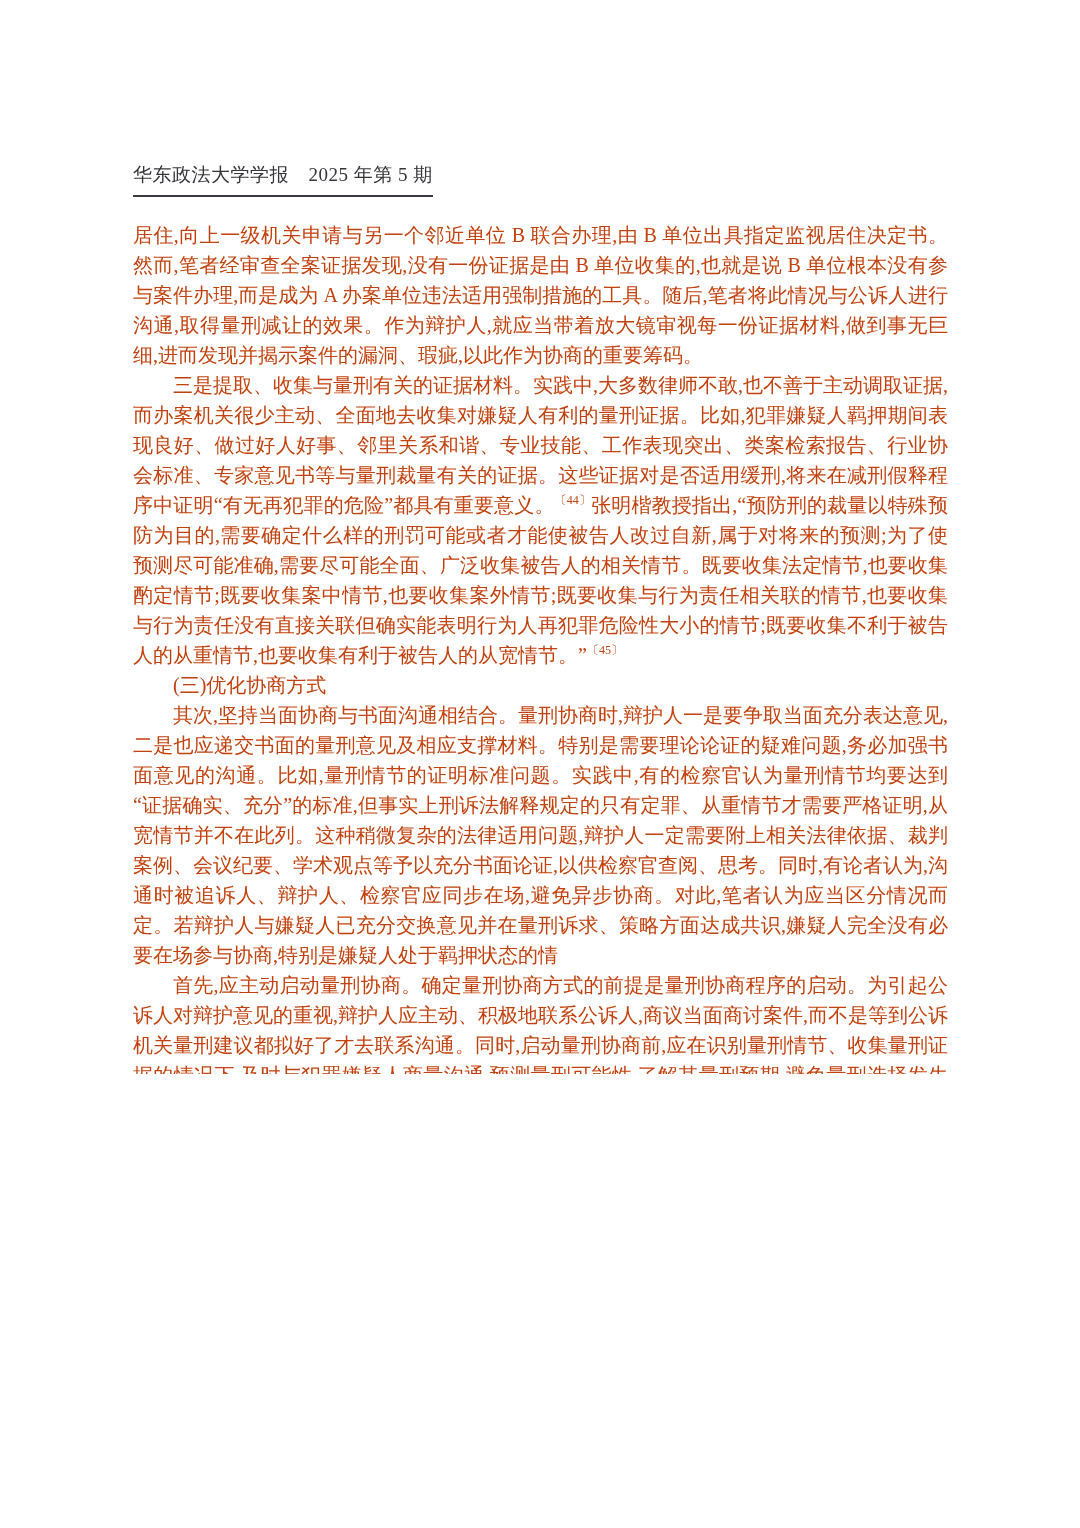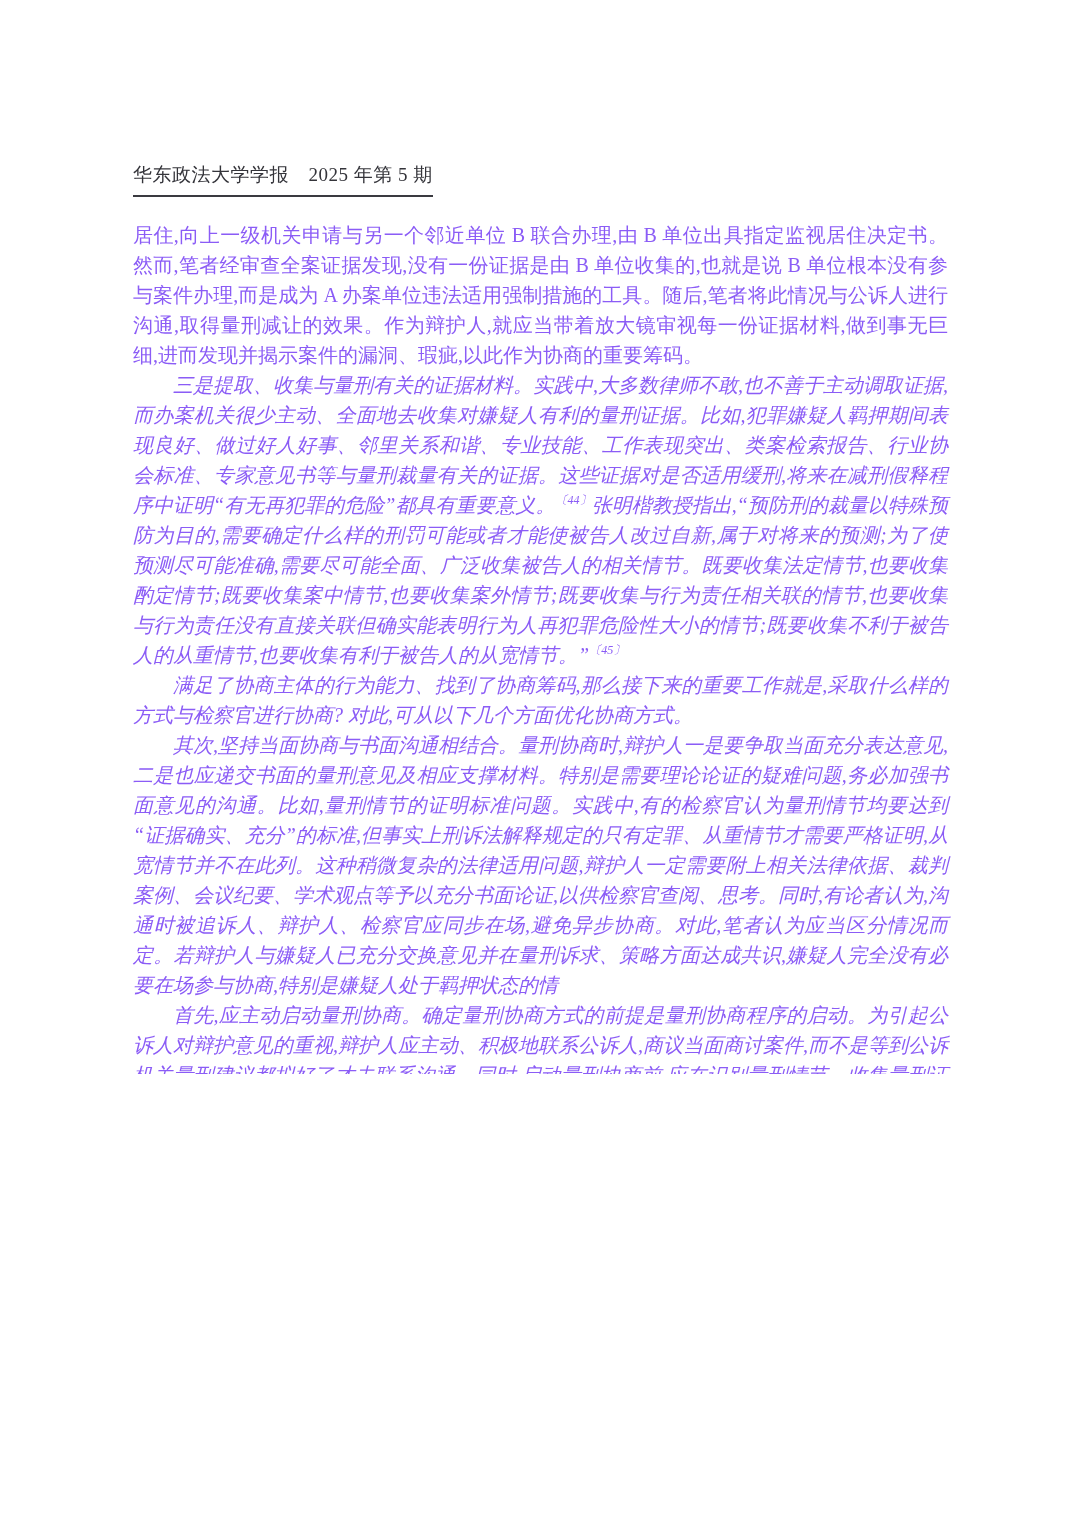--- a/index.html
+++ b/index.html
@@ -26,24 +26,24 @@
     padding-bottom: 7px;
     border-bottom: 2px solid #3a3a40;
   }
   .body-text {
     position: absolute;
     left: 133px; top: 220px;
     width: 815px;
     font-size: 20px;
     line-height: 30px;
     text-align: justify;
-    color: #8b5cf6;
+    color: #c2410c;
   }
   .body-text p { margin: 0; }
-  .body-text p.indent { text-indent: 2em; font-style: italic; }
+  .body-text p.indent { text-indent: 2em; }
   sup.ref {
     font-size: 12px;
     line-height: 0;
     vertical-align: super;
   }
   .footnote-rule {
     position: absolute;
     left: 133px; top: 1243px;
     width: 207px; height: 0;
     border-top: 2px solid #2e2e33;
@@ -72,21 +72,21 @@
 
 <div class="page">
 
   <div class="running-header">
     <span class="header-inner">华东政法大学学报　2025 年第 5 期</span>
   </div>
 
   <div class="body-text">
       <p><span>居住,向上一级机关申请与另一个邻近单位 B 联合办理,由 B 单位出具指定监视居住决定书。然而,笔者经审查全案证据发现,没有一份证据是由 B 单位收集的,也就是说 B 单位根本没有参与案件办理,而是成为 A 办案单位违法适用强制措施的工具。随后,笔者将此情况与公诉人进行沟通,取得量刑减让的效果。作为辩护人,就应当带着放大镜审视每一份证据材料,做到事无巨细,进而发现并揭示案件的漏洞、瑕疵,以此作为协商的重要筹码。</span></p>
       <p class="indent"><span>三是提取、收集与量刑有关的证据材料。实践中,大多数律师不敢,也不善于主动调取证据,而办案机关很少主动、全面地去收集对嫌疑人有利的量刑证据。比如,犯罪嫌疑人羁押期间表现良好、做过好人好事、邻里关系和谐、专业技能、工作表现突出、类案检索报告、行业协会标准、专家意见书等与量刑裁量有关的证据。这些证据对是否适用缓刑,将来在减刑假释程序中证明“有无再犯罪的危险”都具有重要意义。</span><sup class="ref">〔44〕</sup><span>张明楷教授指出,“预防刑的裁量以特殊预防为目的,需要确定什么样的刑罚可能或者才能使被告人改过自新,属于对将来的预测;为了使预测尽可能准确,需要尽可能全面、广泛收集被告人的相关情节。既要收集法定情节,也要收集酌定情节;既要收集案中情节,也要收集案外情节;既要收集与行为责任相关联的情节,也要收集与行为责任没有直接关联但确实能表明行为人再犯罪危险性大小的情节;既要收集不利于被告人的从重情节,也要收集有利于被告人的从宽情节。”</span><sup class="ref">〔45〕</sup></p>
-      <p class="indent"><span>满足了协商主体的行为能力、找到了协商筹码,那么接下来的重要工作就是,采取什么样的方式与检察官进行协商? 对此,可从以下几个方面优化协商方式。</span></p>
+      <p class="indent"><span>(三)优化协商方式</span></p>
       <p class="indent"><span>其次,坚持当面协商与书面沟通相结合。量刑协商时,辩护人一是要争取当面充分表达意见,二是也应递交书面的量刑意见及相应支撑材料。特别是需要理论论证的疑难问题,务必加强书面意见的沟通。比如,量刑情节的证明标准问题。实践中,有的检察官认为量刑情节均要达到“证据确实、充分”的标准,但事实上刑诉法解释规定的只有定罪、从重情节才需要严格证明,从宽情节并不在此列。这种稍微复杂的法律适用问题,辩护人一定需要附上相关法律依据、裁判案例、会议纪要、学术观点等予以充分书面论证,以供检察官查阅、思考。同时,有论者认为,沟通时被追诉人、辩护人、检察官应同步在场,避免异步协商。对此,笔者认为应当区分情况而定。若辩护人与嫌疑人已充分交换意见并在量刑诉求、策略方面达成共识,嫌疑人完全没有必要在场参与协商,特别是嫌疑人处于羁押状态的情</span></p>
       <p class="indent"><span>首先,应主动启动量刑协商。确定量刑协商方式的前提是量刑协商程序的启动。为引起公诉人对辩护意见的重视,辩护人应主动、积极地联系公诉人,商议当面商讨案件,而不是等到公诉机关量刑建议都拟好了才去联系沟通。同时,启动量刑协商前,应在识别量刑情节、收集量刑证据的情况下,及时与犯罪嫌疑人商量沟通,预测量刑可能性,了解其量刑预期,避免量刑选择发生冲突。此外,也应把握启动协商的时间。过早,检察官并未及时看卷,无法沟通。过晚,检察官已经初步进行某种判断,甚至内部已进行了会议讨论,这个时候律师已经错失协商的机会。</span></p>
     </div>
 
   <div class="footnote-rule"></div>
 
   <div class="footnotes">
     <p><span class="fn-label">〔44〕</span><span>比如,若对罪犯进行假释,需要考虑其假释后的生活来源、是否有再犯罪的危险。一审期间辩护律师提交的上述证据,司法机关会接受并归档。在执行阶段,监狱民警调取原始卷宗时会看到这些证据材料,可能作为假释的重要参考。</span></p>
     <p><span class="fn-label">〔45〕</span><span>张明楷:《论预防刑的裁量》,载《现代法学》2015 年第 1 期,第 113 页。</span></p>
   </div>

